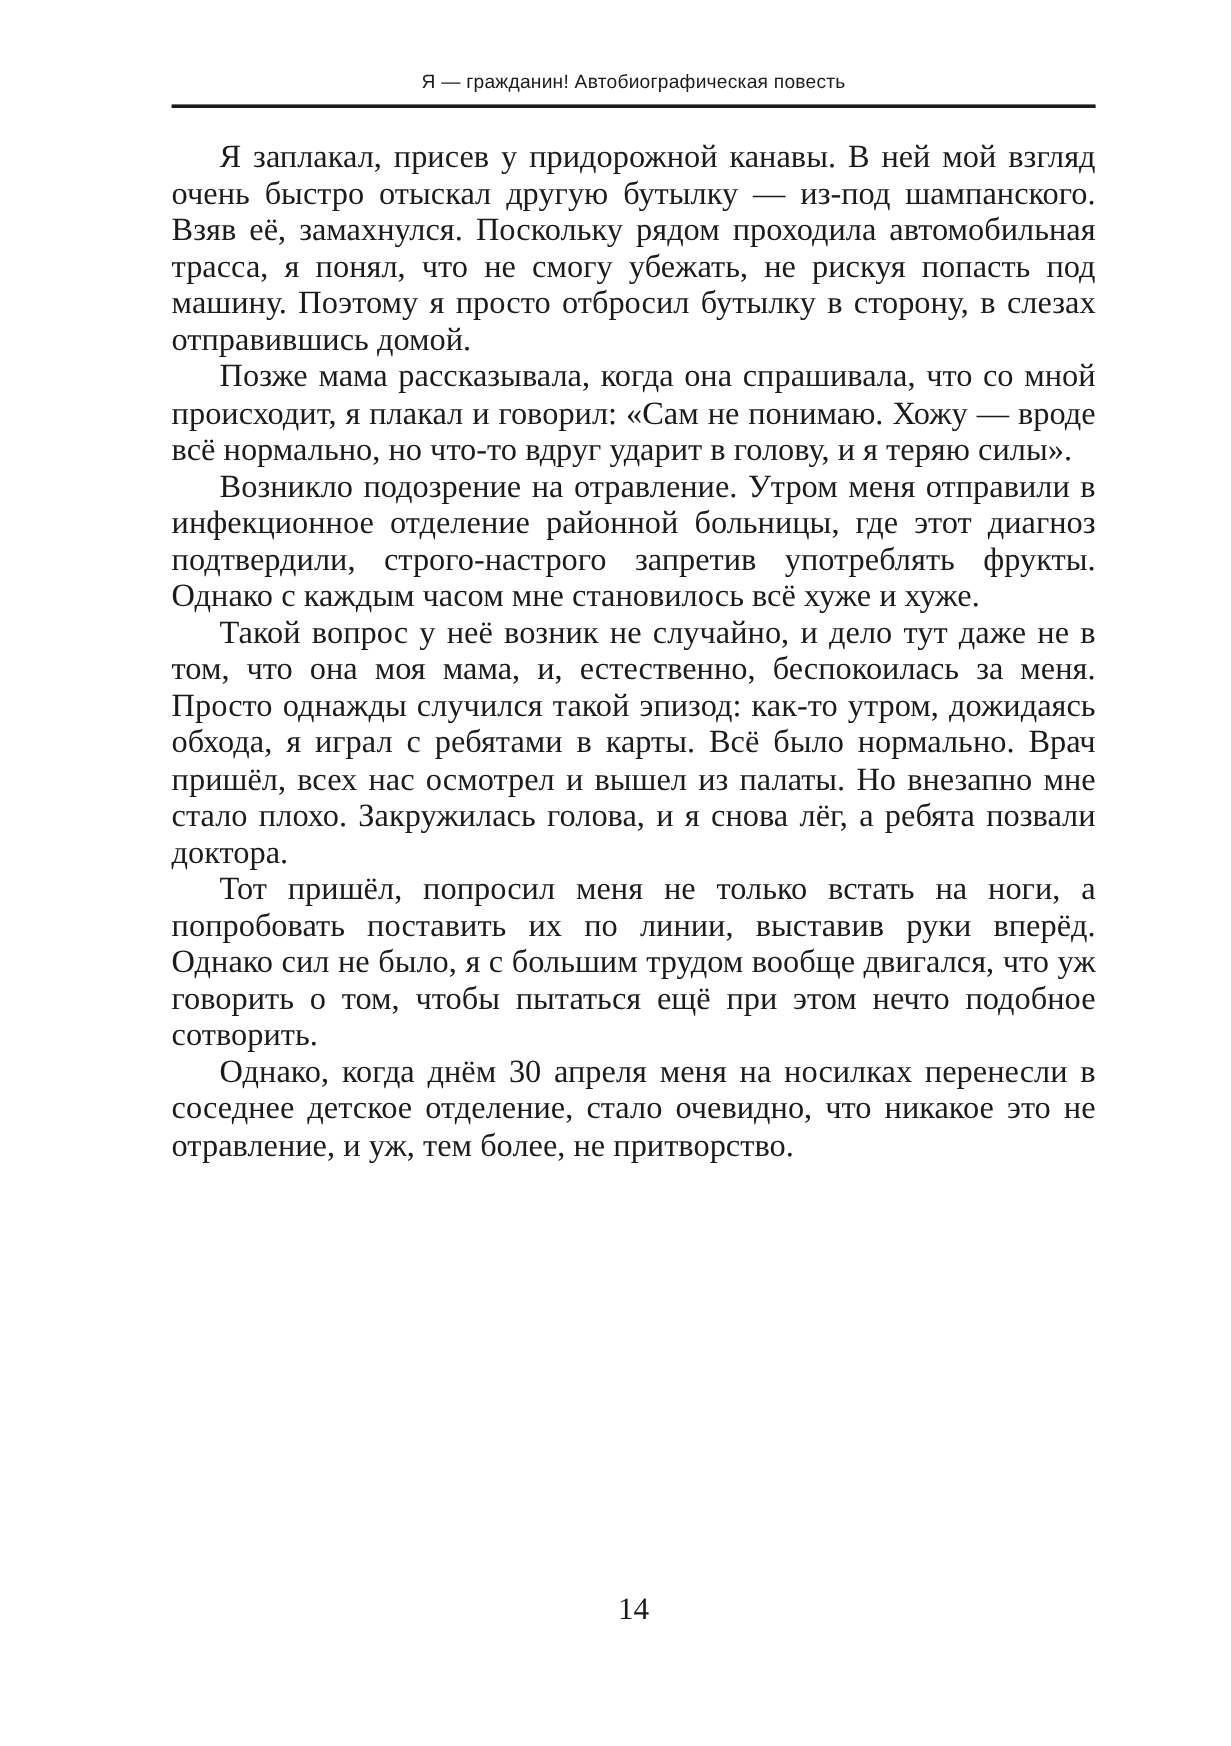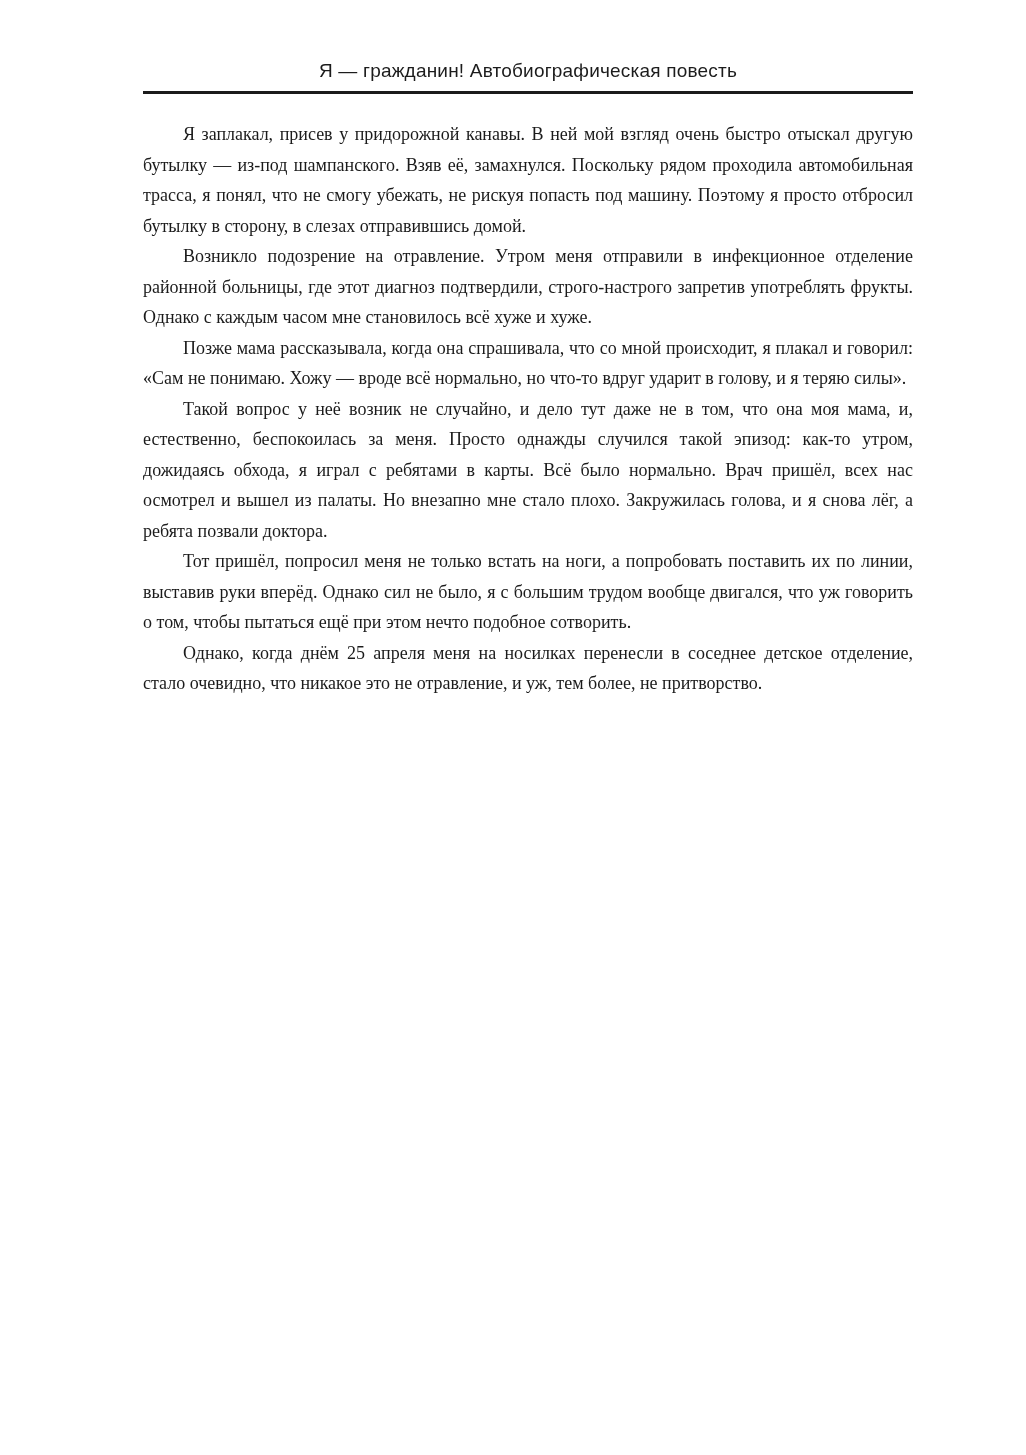--- a/index.html
+++ b/index.html
@@ -16,40 +16,40 @@
   }
   .column {
     position: absolute;
     left: 143px;
     top: 60px;
     width: 770px;
   }
   .running-header {
     text-align: center;
     font-family: "Liberation Sans", sans-serif;
-    font-size: 19px;
+    font-size: 16px;
     letter-spacing: 0.2px;
     color: #1c1c1c;
     white-space: nowrap;
   }
   .header-rule {
     height: 3px;
     background: #1b1b1b;
     margin-top: 9px;
   }
   .body-text {
     margin-top: 25px;
   }
   .body-text p {
     margin: 0;
     padding: 0;
     text-indent: 40px;
     text-align: justify;
     font-family: "Liberation Serif", serif;
-    font-size: 18px;
+    font-size: 27px;
     line-height: 30.5px;
     color: #1b1b1b;
   }
   .page-number {
     position: absolute;
     left: 143px;
     top: 1326px;
     width: 770px;
     text-align: center;
     font-family: "Liberation Serif", serif;
@@ -63,23 +63,24 @@
 <div class="page">
 
   <div class="column">
 
     <div class="running-header">Я — гражданин! Автобиографическая повесть</div>
 
     <div class="header-rule"></div>
 
     <div class="body-text">
       <p>Я заплакал, присев у придорожной канавы. В ней мой взгляд очень быстро отыскал другую бутылку — из-под шампанского. Взяв её, замахнулся. Поскольку рядом проходила автомобильная трасса, я понял, что не смогу убежать, не рискуя попасть под машину. Поэтому я просто отбросил бутылку в сторону, в слезах отправившись домой.</p>
+      <p>Позже мама рассказывала, когда она спрашивала, что со мной происходит, я плакал и говорил: «Сам не понимаю. Хожу — вроде всё нормально, но что-то вдруг ударит в голову, и я теряю силы».</p>
       <p>Возникло подозрение на отравление. Утром меня отправили в инфекционное отделение районной больницы, где этот диагноз подтвердили, строго-настрого запретив употреблять фрукты. Однако с каждым часом мне становилось всё хуже и хуже.</p>
-      <p>Позже мама рассказывала, когда она спрашивала, что со мной происходит, я плакал и говорил: «Сам не понимаю. Хожу — вроде всё нормально, но что-то вдруг ударит в голову, и я теряю силы».</p>
       <p>Такой вопрос у неё возник не случайно, и дело тут даже не в том, что она моя мама, и, естественно, беспокоилась за меня. Просто однажды случился такой эпизод: как-то утром, дожидаясь обхода, я играл с ребятами в карты. Всё было нормально. Врач пришёл, всех нас осмотрел и вышел из палаты. Но внезапно мне стало плохо. Закружилась голова, и я снова лёг, а ребята позвали доктора.</p>
       <p>Тот пришёл, попросил меня не только встать на ноги, а попробовать поставить их по линии, выставив руки вперёд. Однако сил не было, я с большим трудом вообще двигался, что уж говорить о том, чтобы пытаться ещё при этом нечто подобное сотворить.</p>
-      <p>Однако, когда днём 25 апреля меня на носилках перенесли в соседнее детское отделение, стало очевидно, что никакое это не отравление, и уж, тем более, не притворство.</p>
+      <p>Однако, когда днём 30 апреля меня на носилках перенесли в соседнее детское отделение, стало очевидно, что никакое это не отравление, и уж, тем более, не притворство.</p>
     </div>
 
   </div>
 
+  <div class="page-number">14</div>
 
 </div>
 
 </body></html>

